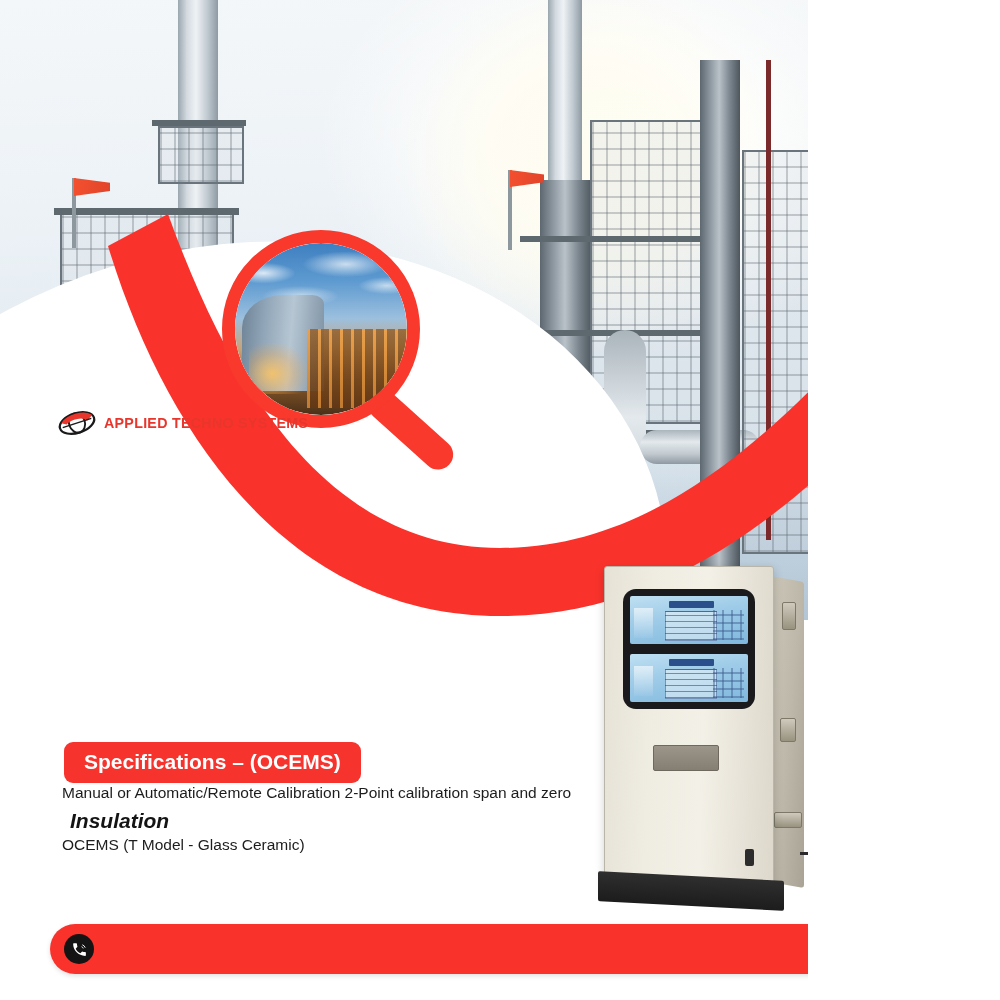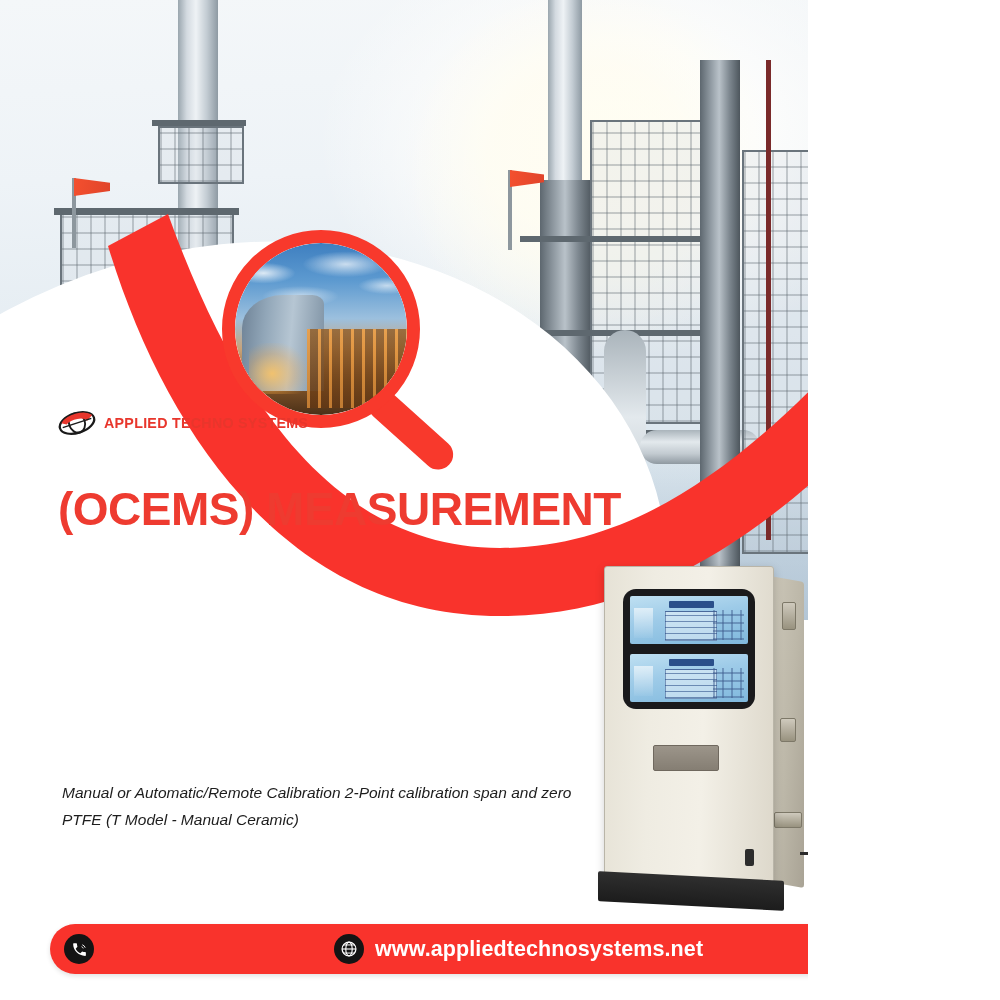--- a/index.html
+++ b/index.html
@@ -204,21 +204,20 @@
     color: #141414;
     font-size: 21px;
     font-weight: 700;
     font-style: italic;
     margin: 4px 0 1px 12px;
     font-family: "Liberation Sans", sans-serif;
   }
   .spec-def {
     color: #1d1d1d;
     font-size: 15.5px;
-    font-style: italic;
     line-height: 21px;
     margin: 0 0 6px 4px;
     font-family: "Liberation Sans", sans-serif;
   }
 
   
   .cabinet {
     position: absolute;
     left: 604px; top: 566px;
     width: 200px; height: 350px;
@@ -442,28 +441,29 @@
         <ellipse cx="22" cy="16" rx="19" ry="10.5" fill="none" stroke="#1a1a1a" stroke-width="2.4" transform="rotate(-18 22 16)"></ellipse>
         <ellipse cx="22" cy="16" rx="8.5" ry="10.5" fill="none" stroke="#1a1a1a" stroke-width="2" transform="rotate(-18 22 16)"></ellipse>
         <path d="M 6,11 A 19,10.5 0 0 1 40,13 L 33,17 A 13,7 0 0 0 11,14 Z" fill="#e8362c" transform="rotate(-18 22 16)"></path>
         <line x1="6" y1="16" x2="38" y2="16" stroke="#1a1a1a" stroke-width="1.6" transform="rotate(-18 22 16)"></line>
       </svg>
     </span>
     <span class="logo-text">APPLIED TECHNO SYSTEMS</span>
   </div>
 
   <div class="headline">
-    <div class="h-l2">(OCEMS) MEASUREMENT</div>
-  </div>
-
-
+  </div>
+
+
+  <div class="spec-badge">Specifications – (OCEMS)</div>
 
   <div class="spec-list">
     <div class="spec-def">Manual or Automatic/Remote Calibration 2-Point calibration span and zero</div>
-    <div class="spec-def">PTFE (T Model - Manual Ceramic)</div>
+    <div class="spec-term">Insulation</div>
+    <div class="spec-def">OCEMS (T Model - Glass Ceramic)</div>
   </div>
 
   <div class="cabinet">
     <div class="cab-side"></div>
     <div class="cab-fitting" style="left:178px; top:36px; width:12px; height:26px;"></div>
     <div class="cab-fitting" style="left:176px; top:152px; width:14px; height:22px;"></div>
     <div class="cab-fitting" style="left:170px; top:246px; width:26px; height:14px;"></div>
     <div class="cab-cable"></div>
     <div class="cab-body">
       <div class="cab-window">
@@ -508,27 +508,15 @@
 
   <div class="footer">
     <div class="f-item f-phone">
       <span class="f-ico">
         <svg viewBox="0 0 24 24" width="17" height="17" xmlns="http://www.w3.org/2000/svg">
           <path d="M6.6 10.8c1.4 2.8 3.8 5.2 6.6 6.6l2.2-2.2c.3-.3.7-.4 1-.2 1.1.4 2.3.6 3.6.6.6 0 1 .4 1 1V20c0 .6-.4 1-1 1C10.6 21 3 13.4 3 4c0-.6.4-1 1-1h3.4c.6 0 1 .4 1 1 0 1.2.2 2.4.6 3.6.1.4 0 .7-.2 1z" fill="#ffffff"></path>
           <path d="M16.5 5.5a5.4 5.4 0 0 1 3.4 3.4M15.4 8.2a2.8 2.8 0 0 1 1.7 1.7" fill="none" stroke="#ffffff" stroke-width="1.3" stroke-linecap="round"></path>
         </svg>
       </span>
     </div>
-    <div class="f-item f-web">
-      <span class="f-ico">
-        <svg viewBox="0 0 24 24" width="18" height="18" xmlns="http://www.w3.org/2000/svg">
-          <circle cx="12" cy="12" r="9.2" fill="none" stroke="#ffffff" stroke-width="1.7"></circle>
-          <ellipse cx="12" cy="12" rx="4.3" ry="9.2" fill="none" stroke="#ffffff" stroke-width="1.5"></ellipse>
-          <line x1="2.8" y1="12" x2="21.2" y2="12" stroke="#ffffff" stroke-width="1.5"></line>
-          <line x1="4.4" y1="6.6" x2="19.6" y2="6.6" stroke="#ffffff" stroke-width="1.3"></line>
-          <line x1="4.4" y1="17.4" x2="19.6" y2="17.4" stroke="#ffffff" stroke-width="1.3"></line>
-        </svg>
-      </span>
-      <span class="f-text">www.appliedtechnosystems.net</span>
-    </div>
   </div>
 
 </div>
 
 </body></html>

